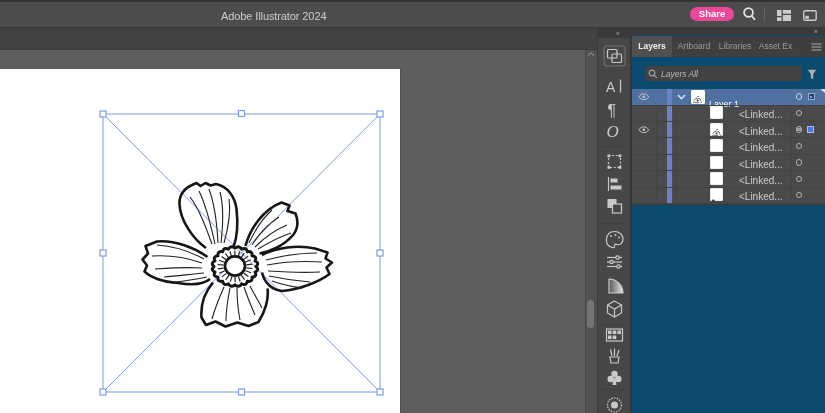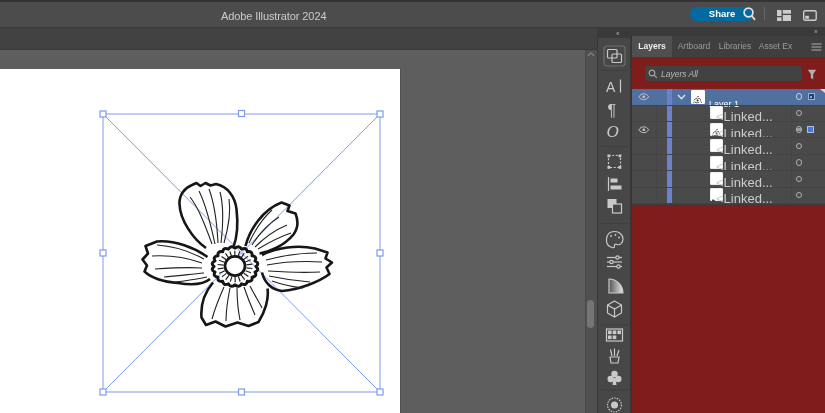--- a/index.html
+++ b/index.html
@@ -1,41 +1,41 @@
 <!DOCTYPE html>
 <html><head><meta charset="utf-8">
 <style>
 *{margin:0;padding:0;box-sizing:border-box}
 html,body{width:825px;height:413px;overflow:hidden;background:#5e5e5e;font-family:"Liberation Sans",sans-serif}
 .abs{position:absolute}
 #stage{position:relative;width:825px;height:413px}
 #titlebar{position:absolute;left:0;top:0;width:825px;height:28px;background:#4c4c4c;border-top:2px solid #333;border-bottom:1px solid #3a3a3a}
 #title{position:absolute;left:221px;top:9.5px;width:104px;text-align:center;font-size:11px;color:#cccccc;letter-spacing:-0.1px;white-space:nowrap}
-#share{position:absolute;left:690px;top:7px;width:64px;height:14px;background:#0369a1;border-radius:7px;color:#fff;font-size:9.5px;font-weight:bold;text-align:center;line-height:14px}
+#share{position:absolute;left:690px;top:7px;width:44px;height:14px;background:#ec4899;border-radius:7px;color:#fff;font-size:9.5px;font-weight:bold;text-align:center;line-height:14px}
 #tbsep{position:absolute;left:764px;top:7px;width:1px;height:13px;background:#666}
 #controlbar{position:absolute;left:0;top:28px;width:600px;height:22px;background:#424242;border-bottom:1px solid #3a3a3a}
 #cansvg{position:absolute;left:0;top:0}
 #sbtrack{position:absolute;left:585px;top:50px;width:12px;height:363px;background:#515151;border-left:1px solid #4a4a4a}
 #sbthumb{position:absolute;left:587px;top:300px;width:7px;height:28px;background:#757575;border-radius:3.5px}
 #tools{position:absolute;left:597px;top:28px;width:33px;height:385px;background:#474747;border-left:1px solid #3a3a3a}
 #dockhead{position:absolute;left:630px;top:28px;width:195px;height:7px;background:#3a3a3a}
 #dockhead2{position:absolute;left:597px;top:28px;width:33px;height:10px;background:#3a3a3a}
 #panelborder{position:absolute;left:630px;top:28px;width:2px;height:385px;background:#363636}
-#panel{position:absolute;left:632px;top:28px;width:193px;height:385px;background:#7f1d1d;overflow:hidden}
+#panel{position:absolute;left:632px;top:28px;width:193px;height:385px;background:#0c4a6e;overflow:hidden}
 #tabbar{position:absolute;left:0;top:8px;width:193px;height:21px;background:#3f3f3f}
 .tab{position:absolute;top:8px;height:21px;font-size:8.5px;line-height:21px;color:#9a9a9a;text-align:center;white-space:nowrap;overflow:hidden}
 #tab-layers{left:0px;width:40px;background:#505050;color:#f0f0f0;font-weight:bold}
 #searchbox{position:absolute;left:13px;top:38px;width:157px;height:15px;background:#424242;border-radius:2px}
 #searchtxt{position:absolute;left:29px;top:41px;font-size:8.5px;font-style:italic;color:#b8b8b8}
 #rows{position:absolute;left:0;top:60.5px;width:193px;height:115.4px;background:#4a4a4a}
 .row{position:absolute;left:0;width:193px;height:16.4px}
 .rowsep{position:absolute;left:0;width:193px;height:1px;background:#434343}
 .colline{position:absolute;top:0;width:1px;height:115.4px;background:#454545}
 .thumb{position:absolute;background:#fff;border-radius:1px}
-.rowtxt{position:absolute;left:84px;font-size:13px;color:#cccccc;white-space:nowrap}
+.rowtxt{position:absolute;left:107px;font-size:10px;color:#cccccc;white-space:nowrap}
 .circ{position:absolute;left:163.5px;width:6.6px;height:6.6px;border:1.1px solid #b2b2b2;border-radius:50%}
 .eye{position:absolute;left:6px}
 </style></head>
 <body>
 <div id="stage">
   <svg id="cansvg" width="600" height="413" viewBox="0 0 600 413">
     <rect x="0" y="0" width="600" height="413" fill="#5e5e5e"></rect>
     <rect x="0" y="69" width="400" height="344" fill="#ffffff"></rect>
     <rect x="400" y="69" width="1" height="344" fill="#4f4f4f"></rect>
     <g fill="#ffffff" stroke="none">

